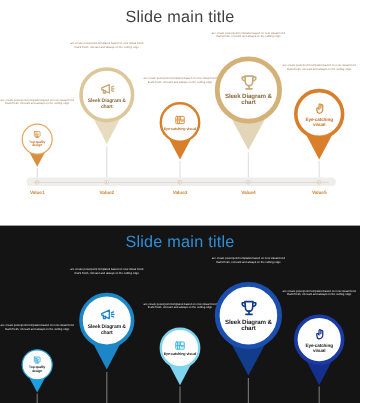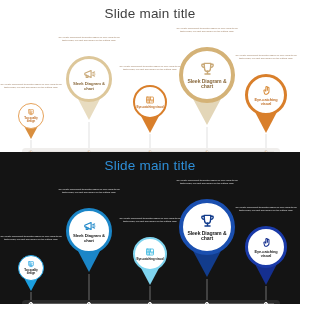--- a/index.html
+++ b/index.html
@@ -1,17 +1,17 @@
 <!DOCTYPE html>
 <html><head>
 <meta charset="utf-8">
 <style>
   html,body{margin:0;padding:0;}
   body{width:300px;height:336px;overflow:hidden;font-family:"Liberation Sans",sans-serif;background:#fff;}
-  .slide{position:relative;width:300px;height:152px;overflow:hidden;}
+  .slide{position:relative;width:300px;height:188px;overflow:hidden;}
   .slide.light{background:#ffffff;}
   .slide.dark{background:#141414;}
   .title{position:absolute;top:6px;left:0;width:100%;text-align:center;font-size:13.5px;font-weight:400;letter-spacing:.2px;}
   .light .title{color:#3f3f3f;}
   .dark .title{color:#2e8fd8;}
 
   .pins{position:absolute;left:0;top:0;width:300px;height:168px;}
   .pin-group{position:absolute;transform:translateX(-50%);}
 
   .callout{position:absolute;left:50%;transform:translateX(-50%);text-align:center;line-height:1.32;font-size:2.35px;width:64px;}

